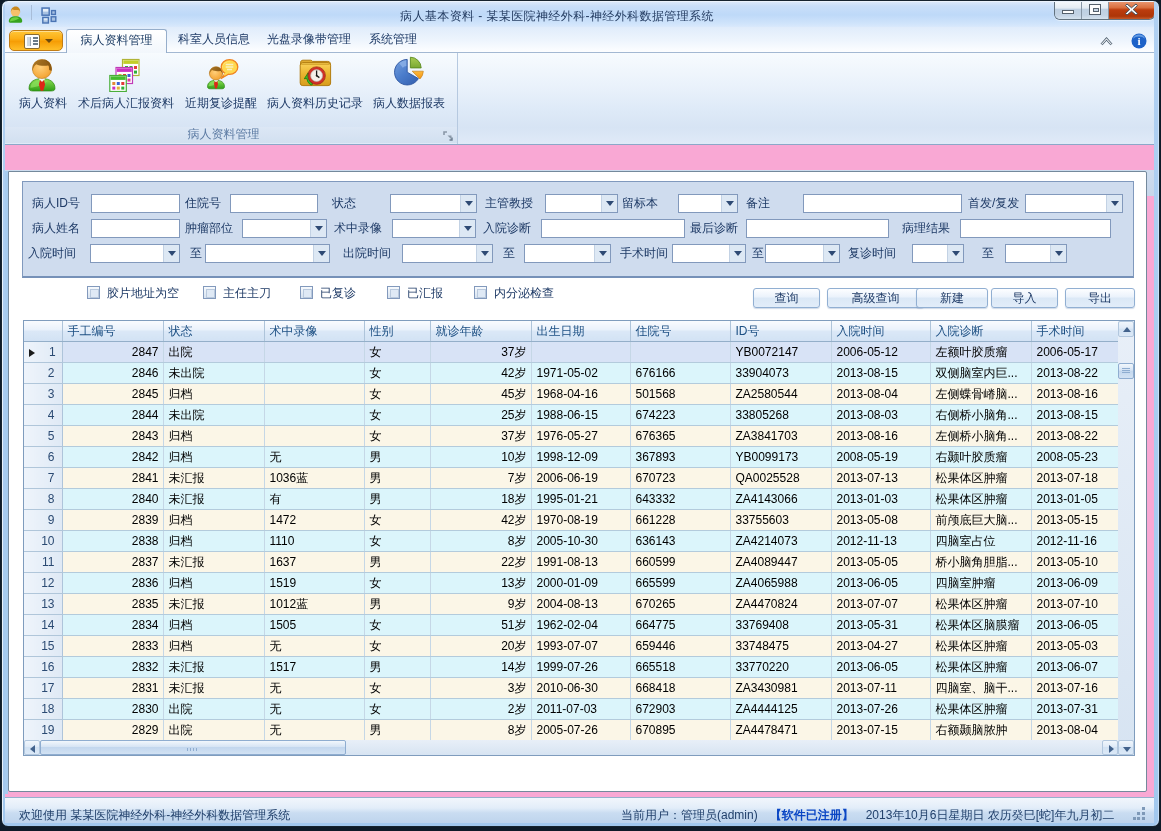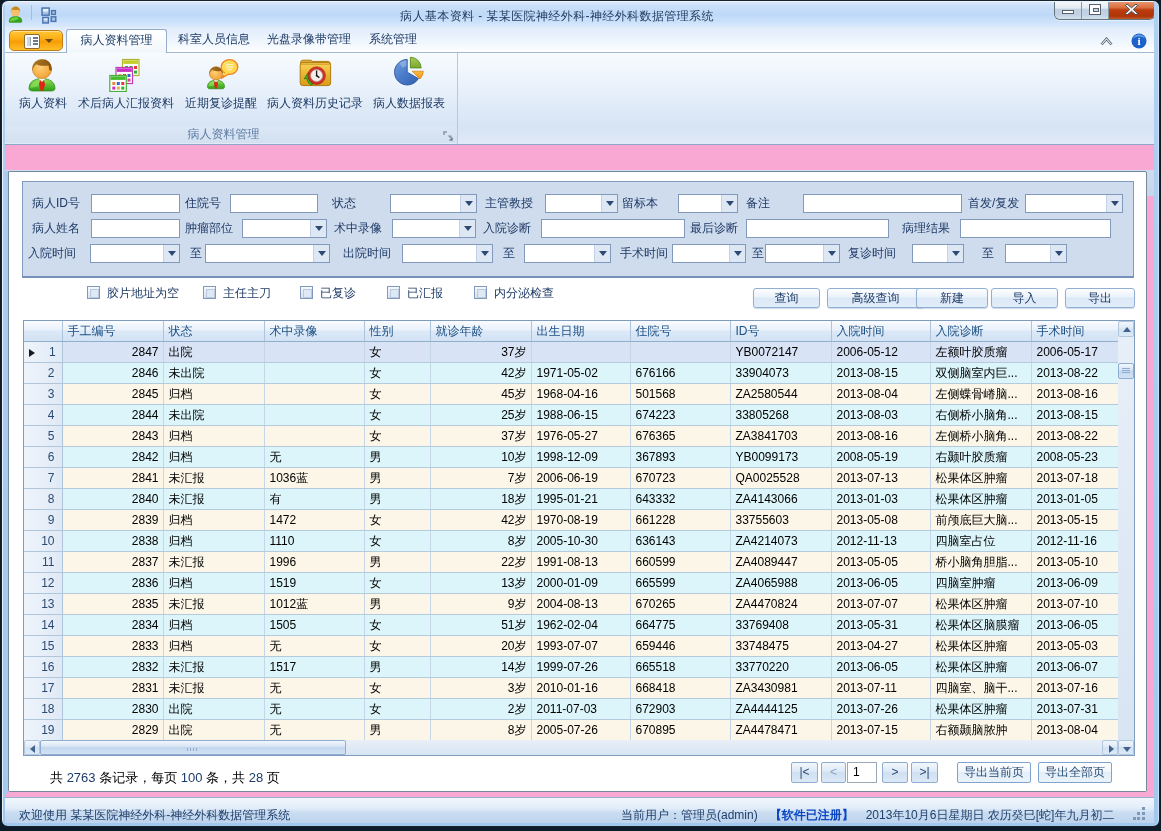--- a/index.html
+++ b/index.html
@@ -542,21 +542,21 @@
               <td>636143</td>
               <td>ZA4214073</td>
               <td>2012-11-13</td>
               <td>四脑室占位</td>
               <td>2012-11-16</td>
             </tr>
 <tr class="odd">
               <td class="ind">11</td>
               <td class="ralign">2837</td>
               <td>未汇报</td>
-              <td>1996</td>
+              <td>1637</td>
               <td>男</td>
               <td class="ralign">22岁</td>
               <td>1991-08-13</td>
               <td>660599</td>
               <td>ZA4089447</td>
               <td>2013-05-05</td>
               <td>桥小脑角胆脂...</td>
               <td>2013-05-10</td>
             </tr>
 <tr class="even">
@@ -629,21 +629,21 @@
               <td>松果体区肿瘤</td>
               <td>2013-06-07</td>
             </tr>
 <tr class="odd">
               <td class="ind">17</td>
               <td class="ralign">2831</td>
               <td>未汇报</td>
               <td>无</td>
               <td>女</td>
               <td class="ralign">3岁</td>
-              <td>2010-01-16</td>
+              <td>2010-06-30</td>
               <td>668418</td>
               <td>ZA3430981</td>
               <td>2013-07-11</td>
               <td>四脑室、脑干...</td>
               <td>2013-07-16</td>
             </tr>
 <tr class="even">
               <td class="ind">18</td>
               <td class="ralign">2830</td>
               <td>出院</td>
@@ -688,30 +688,20 @@
           <div class="tri" style="left:5px;top:4px;border-top:4px solid transparent;border-bottom:4px solid transparent;border-right:5px solid #42628c"></div>
         </div>
 <div class="sbthumb" style="left:16px;top:419px;width:306px;height:15px">
           <div class="abs" style="left:146px;top:7px;width:1px;height:3px;background:#8fadd0;box-shadow:3px 0 0 #8fadd0,6px 0 0 #8fadd0,9px 0 0 #8fadd0"></div>
         </div>
 <div class="sbbtn" style="left:1078px;top:419px;height:15px">
           <div class="tri" style="left:6px;top:4px;border-top:4px solid transparent;border-bottom:4px solid transparent;border-left:5px solid #42628c"></div>
         </div>
 </div>
 
-    <div id="pager">
-      <div class="abs" style="left:41px;top:13px;font-size:13px;color:#000">共 <span style="color:#1d3c6d">2763</span> 条记录，每页 <span style="color:#1d3c6d">100</span> 条，共 <span style="color:#1d3c6d">28</span> 页</div>
-      <div class="pbtn" style="left:782px;width:27px">|&lt;</div>
-      <div class="pbtn" style="left:812px;width:25px;color:#8aa3c0">&lt;</div>
-      <div class="abs" style="left:838px;top:6px;width:30px;height:21px;background:#fff;border:1px solid #9aa8b8;line-height:19px;padding-left:5px;color:#000">1</div>
-      <div class="pbtn" style="left:873px;width:26px">&gt;</div>
-      <div class="pbtn" style="left:902px;width:27px">&gt;|</div>
-      <div class="pbtn" style="left:948px;width:74px;background:linear-gradient(#fefeff,#f0f6fc 45%,#e2eef9 50%,#eaf3fb 100%);border-color:#7fa3cb">导出当前页</div>
-      <div class="pbtn" style="left:1029px;width:74px;background:linear-gradient(#fefeff,#f0f6fc 45%,#e2eef9 50%,#eaf3fb 100%);border-color:#7fa3cb">导出全部页</div>
-    </div>
   </div>
   <div id="statusbar">
     <div class="abs" style="left:19px;top:9px">欢迎使用 某某医院神经外科-神经外科数据管理系统</div>
     <div class="abs" style="left:621px;top:9px">当前用户：管理员(admin)　<span style="color:#0a46c4;font-weight:bold">【软件已注册】</span>　2013年10月6日星期日 农历癸巳[蛇]年九月初二</div>
     <svg class="abs" style="left:1133px;top:9px" width="13" height="13" viewBox="0 0 13 13">
       <g fill="#7e99b8">
           <rect x="9" y="0" width="3" height="3"></rect>
           <rect x="9" y="5" width="3" height="3"></rect>
           <rect x="9" y="10" width="3" height="3"></rect>
           <rect x="4" y="5" width="3" height="3"></rect>

